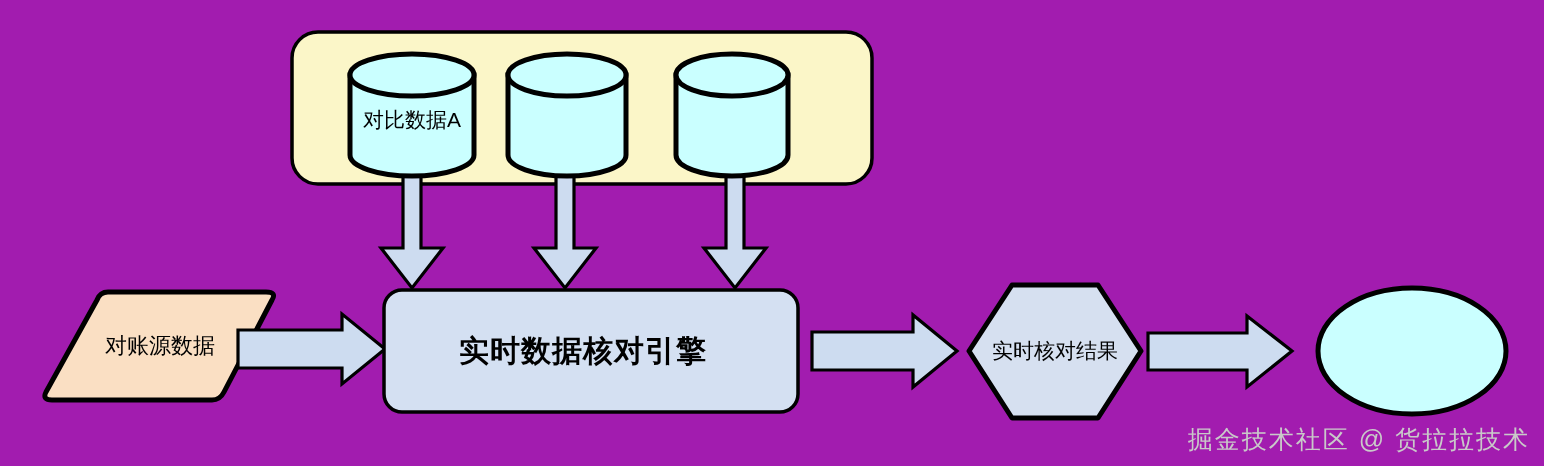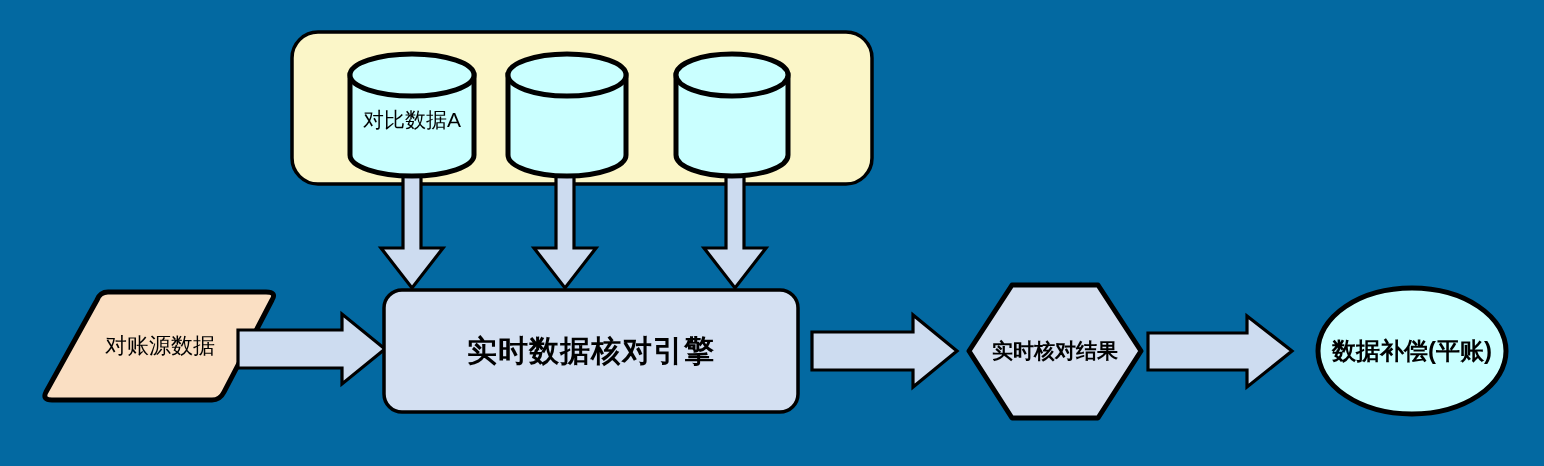--- a/index.html
+++ b/index.html
@@ -7,21 +7,21 @@
     padding: 0;
     background: #ffffff;
   }
   body {
     font-family: "Liberation Sans", "DejaVu Sans", sans-serif;
   }
   #canvas {
     position: relative;
     width: 1544px;
     height: 466px;
-    background: #0369a1;
+    background: #a21caf;
     overflow: hidden;
   }
   #diagram-svg {
     position: absolute;
     left: 0;
     top: 0;
   }
   .shape-label {
     position: absolute;
     display: flex;
@@ -41,21 +41,21 @@
     font-size: 22px;
     font-weight: 400;
   }
   .lbl-engine {
     font-size: 30px;
     font-weight: 700;
     letter-spacing: 1px;
   }
   .lbl-hex {
     font-size: 21px;
-    font-weight: 700;
+    font-weight: 400;
   }
   .lbl-ellipse {
     font-size: 24px;
     font-weight: 700;
   }
   .watermark {
     position: absolute;
     right: 14px;
     bottom: 10px;
     font-size: 25px;
@@ -129,20 +129,20 @@
       <ellipse cx="1412" cy="351" rx="94" ry="63" fill="#caffff" stroke="#000000" stroke-width="5"></ellipse>
     </g>
   </svg>
 
   <div class="shape-label lbl-cyl" style="left:350px; top:90px; width:124px; height:60px;">对比数据A</div>
 
 
 
   <div class="shape-label lbl-source" style="left:60px; top:322px; width:200px; height:48px;text-align:right;">对账源数据</div>
 
-  <div class="shape-label lbl-engine" style="left:384px; top:290px; width:414px; height:122px;">实时数据核对引擎</div>
+  <div class="shape-label lbl-engine" style="left:376px; top:290px; width:414px; height:122px;">实时数据核对引擎</div>
 
   <div class="shape-label lbl-hex" style="left:969px; top:327px; width:172px; height:48px;">实时核对结果</div>
 
-  <div class="shape-label lbl-ellipse" style="left:1318px; top:327px; width:188px; height:48px;">数据补偿(平账)</div>
 
+  <div class="watermark">掘金技术社区 @ 货拉拉技术</div>
 
 </div>
 
 </body></html>

